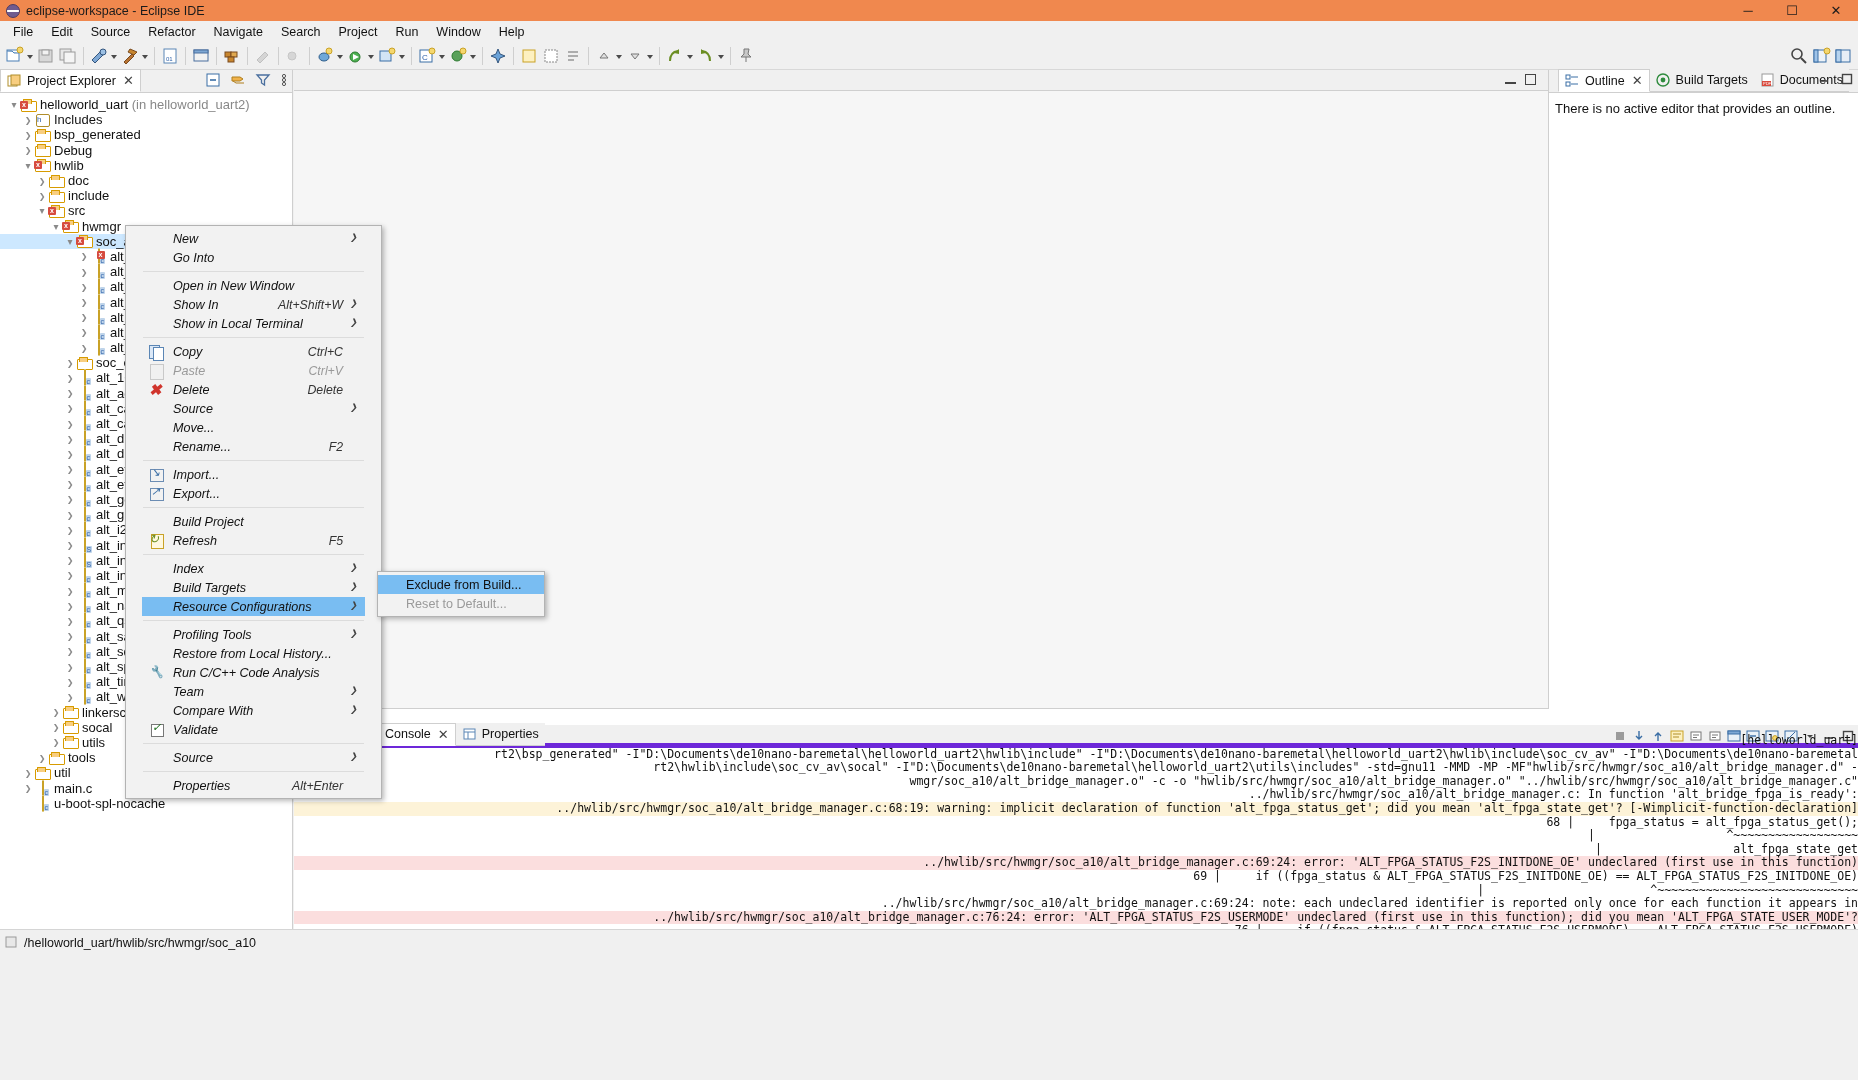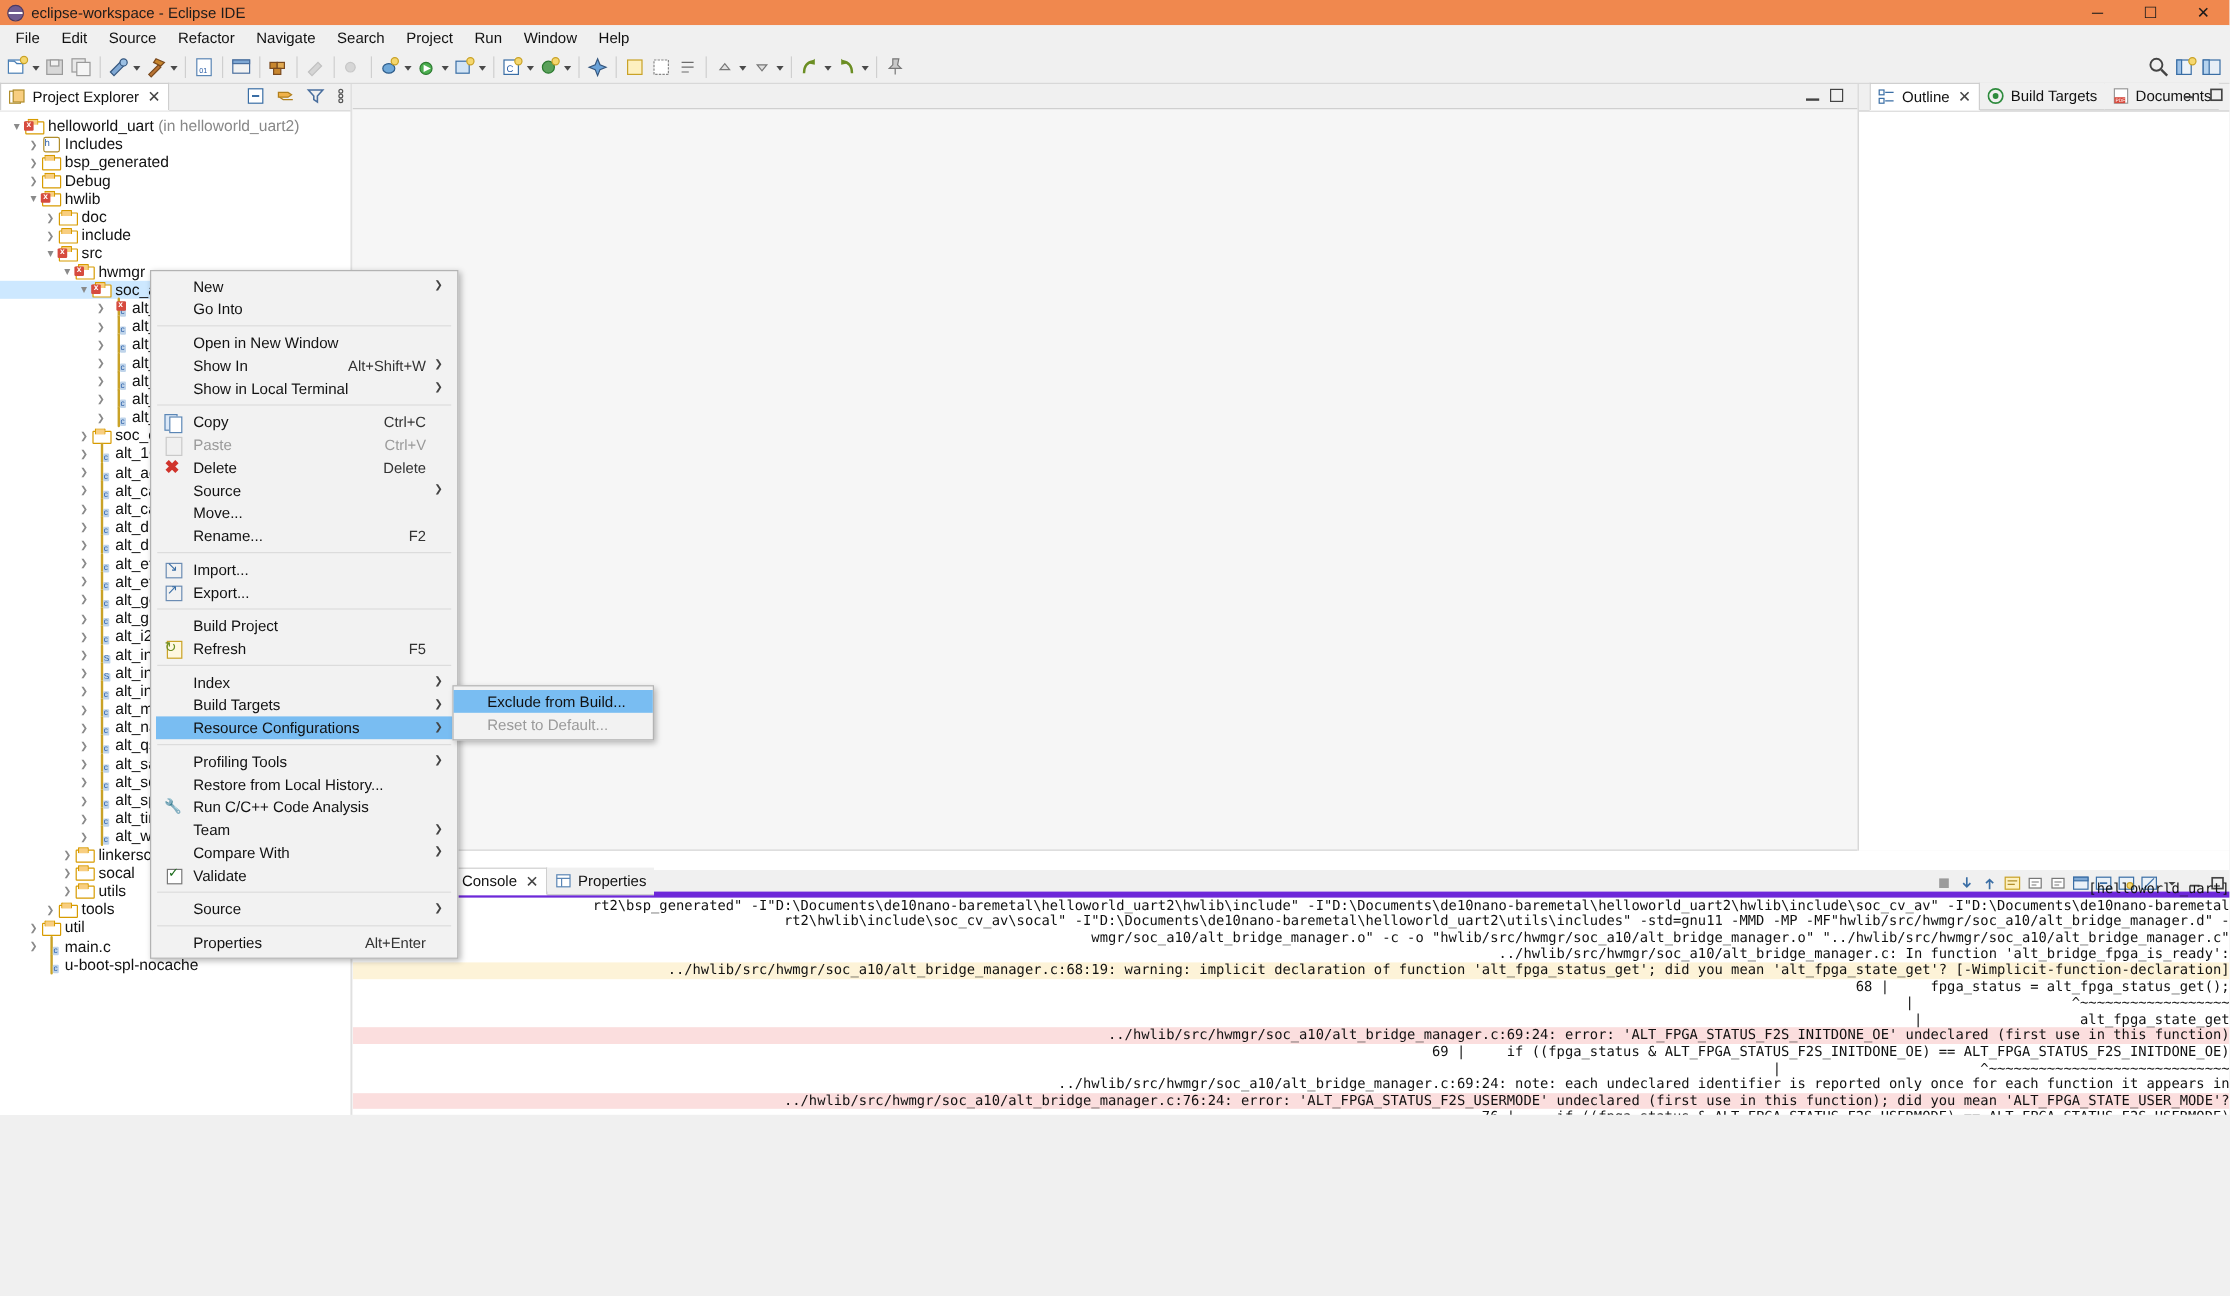--- a/index.html
+++ b/index.html
@@ -115,21 +115,21 @@
   .cline { height:13.6px; padding-left:4px; }
   .cline.warn { background:#fdf3d8; }
   .cline.err { background:#fbdede; }
 
   
   .statusbar{position:absolute;left:0;right:0;bottom:0;height:27px;background:#f0f0f0;
              border-top:1px solid #d5d5d5;display:flex;align-items:center;font-size:12.5px;padding-left:4px;gap:6px;}
 
   
   .ctxmenu{position:absolute;left:125px;top:225px;width:257px;background:#f2f2f2;
-           border:1px solid #b3b3b3; box-shadow:2px 2px 5px rgba(0,0,0,.28); padding:3px 4px; z-index:50;}
+           border:1px solid #b3b3b3; box-shadow:2px 2px 5px rgba(0,0,0,.28); padding:3px 16px; z-index:50;font-style:italic;}
   .mitem{height:19px;display:flex;align-items:center;position:relative;padding-left:31px;font-size:12.6px;}
   .mitem.sel{background:#79BDF2;}
   .mitem .acc{position:absolute;right:22px;color:#333;font-size:12.3px;}
   .mitem.disabled{color:#9a9a9a;}
   .mitem.disabled .acc{color:#9a9a9a;}
   .mitem .sub::after{content:"\276F";position:absolute;right:8px;top:3px;font-size:8.5px;color:#444;}
   .msep{height:1px;background:#dcdcdc;margin:4px 1px;}
   .micon{position:absolute;left:7px;top:2px;width:16px;height:16px;}
   .submenu{position:absolute;left:377px;top:571px;width:168px;background:#f2f2f2;
            border:1px solid #b3b3b3;box-shadow:2px 2px 5px rgba(0,0,0,.28);padding:3px 0;z-index:60;}
@@ -849,20 +849,21 @@
                 <path d="M3 9 h8" stroke="#444" stroke-width="1.6"></path>
               </svg>
           </span>
           <span>
             <svg width="14" height="14" viewBox="0 0 14 14">
                 <rect x="2.5" y="2.5" width="9" height="9" fill="none" stroke="#444" stroke-width="1.4"></rect>
               </svg>
           </span>
         </div>
       </div>
+      <div class="note">There is no active editor that provides an outline.</div>
     </div>
 
     <div class="console">
       <div class="ctabs">
         <div class="vtab inactive">
           <span class="tabico"></span>
           <span>Tasks</span>
         </div>
         <div class="vtab">
           <span class="tabico">
@@ -956,20 +957,28 @@
             <svg width="14" height="14" viewBox="0 0 14 14">
                 <rect x="2.5" y="2.5" width="9" height="9" fill="none" stroke="#444" stroke-width="1.4"></rect>
               </svg>
           </span>
         </div>
       </div>
       <div class="cbody" id="console-body"><div class="cline">[helloworld_uart]</div><div class="cline ">rt2\bsp_generated" -I"D:\Documents\de10nano-baremetal\helloworld_uart2\hwlib\include" -I"D:\Documents\de10nano-baremetal\helloworld_uart2\hwlib\include\soc_cv_av" -I"D:\Documents\de10nano-baremetal</div><div class="cline ">rt2\hwlib\include\soc_cv_av\socal" -I"D:\Documents\de10nano-baremetal\helloworld_uart2\utils\includes" -std=gnu11 -MMD -MP -MF"hwlib/src/hwmgr/soc_a10/alt_bridge_manager.d" -</div><div class="cline ">wmgr/soc_a10/alt_bridge_manager.o" -c -o "hwlib/src/hwmgr/soc_a10/alt_bridge_manager.o" "../hwlib/src/hwmgr/soc_a10/alt_bridge_manager.c"</div><div class="cline ">../hwlib/src/hwmgr/soc_a10/alt_bridge_manager.c: In function 'alt_bridge_fpga_is_ready':</div><div class="cline warn">../hwlib/src/hwmgr/soc_a10/alt_bridge_manager.c:68:19: warning: implicit declaration of function 'alt_fpga_status_get'; did you mean 'alt_fpga_state_get'? [-Wimplicit-function-declaration]</div><div class="cline ">   68 |     fpga_status = alt_fpga_status_get();</div><div class="cline ">      |                   ^~~~~~~~~~~~~~~~~~~</div><div class="cline ">      |                   alt_fpga_state_get</div><div class="cline err">../hwlib/src/hwmgr/soc_a10/alt_bridge_manager.c:69:24: error: 'ALT_FPGA_STATUS_F2S_INITDONE_OE' undeclared (first use in this function)</div><div class="cline ">   69 |     if ((fpga_status &amp; ALT_FPGA_STATUS_F2S_INITDONE_OE) == ALT_FPGA_STATUS_F2S_INITDONE_OE)</div><div class="cline ">      |                        ^~~~~~~~~~~~~~~~~~~~~~~~~~~~~~</div><div class="cline ">../hwlib/src/hwmgr/soc_a10/alt_bridge_manager.c:69:24: note: each undeclared identifier is reported only once for each function it appears in</div><div class="cline err">../hwlib/src/hwmgr/soc_a10/alt_bridge_manager.c:76:24: error: 'ALT_FPGA_STATUS_F2S_USERMODE' undeclared (first use in this function); did you mean 'ALT_FPGA_STATE_USER_MODE'?</div><div class="cline ">   76 |     if ((fpga_status &amp; ALT_FPGA_STATUS_F2S_USERMODE) == ALT_FPGA_STATUS_F2S_USERMODE)</div></div>
     </div>
   </div>
 
+  <div class="statusbar">
+    <span>
+      <svg width="14" height="14" viewBox="0 0 14 14">
+          <rect x="2" y="2" width="10" height="10" fill="#e8e8e8" stroke="#9a9a9a"></rect>
+        </svg>
+    </span>
+    <span>/helloworld_uart/hwlib/src/hwmgr/soc_a10</span>
+  </div>
 
   <div class="ctxmenu" id="ctxmenu">
       <div class="mitem">
         <span>New</span>
         <span class="sub"></span>
       </div>
       <div class="mitem">
         <span>Go Into</span>
       </div>
       <div class="msep"></div>

